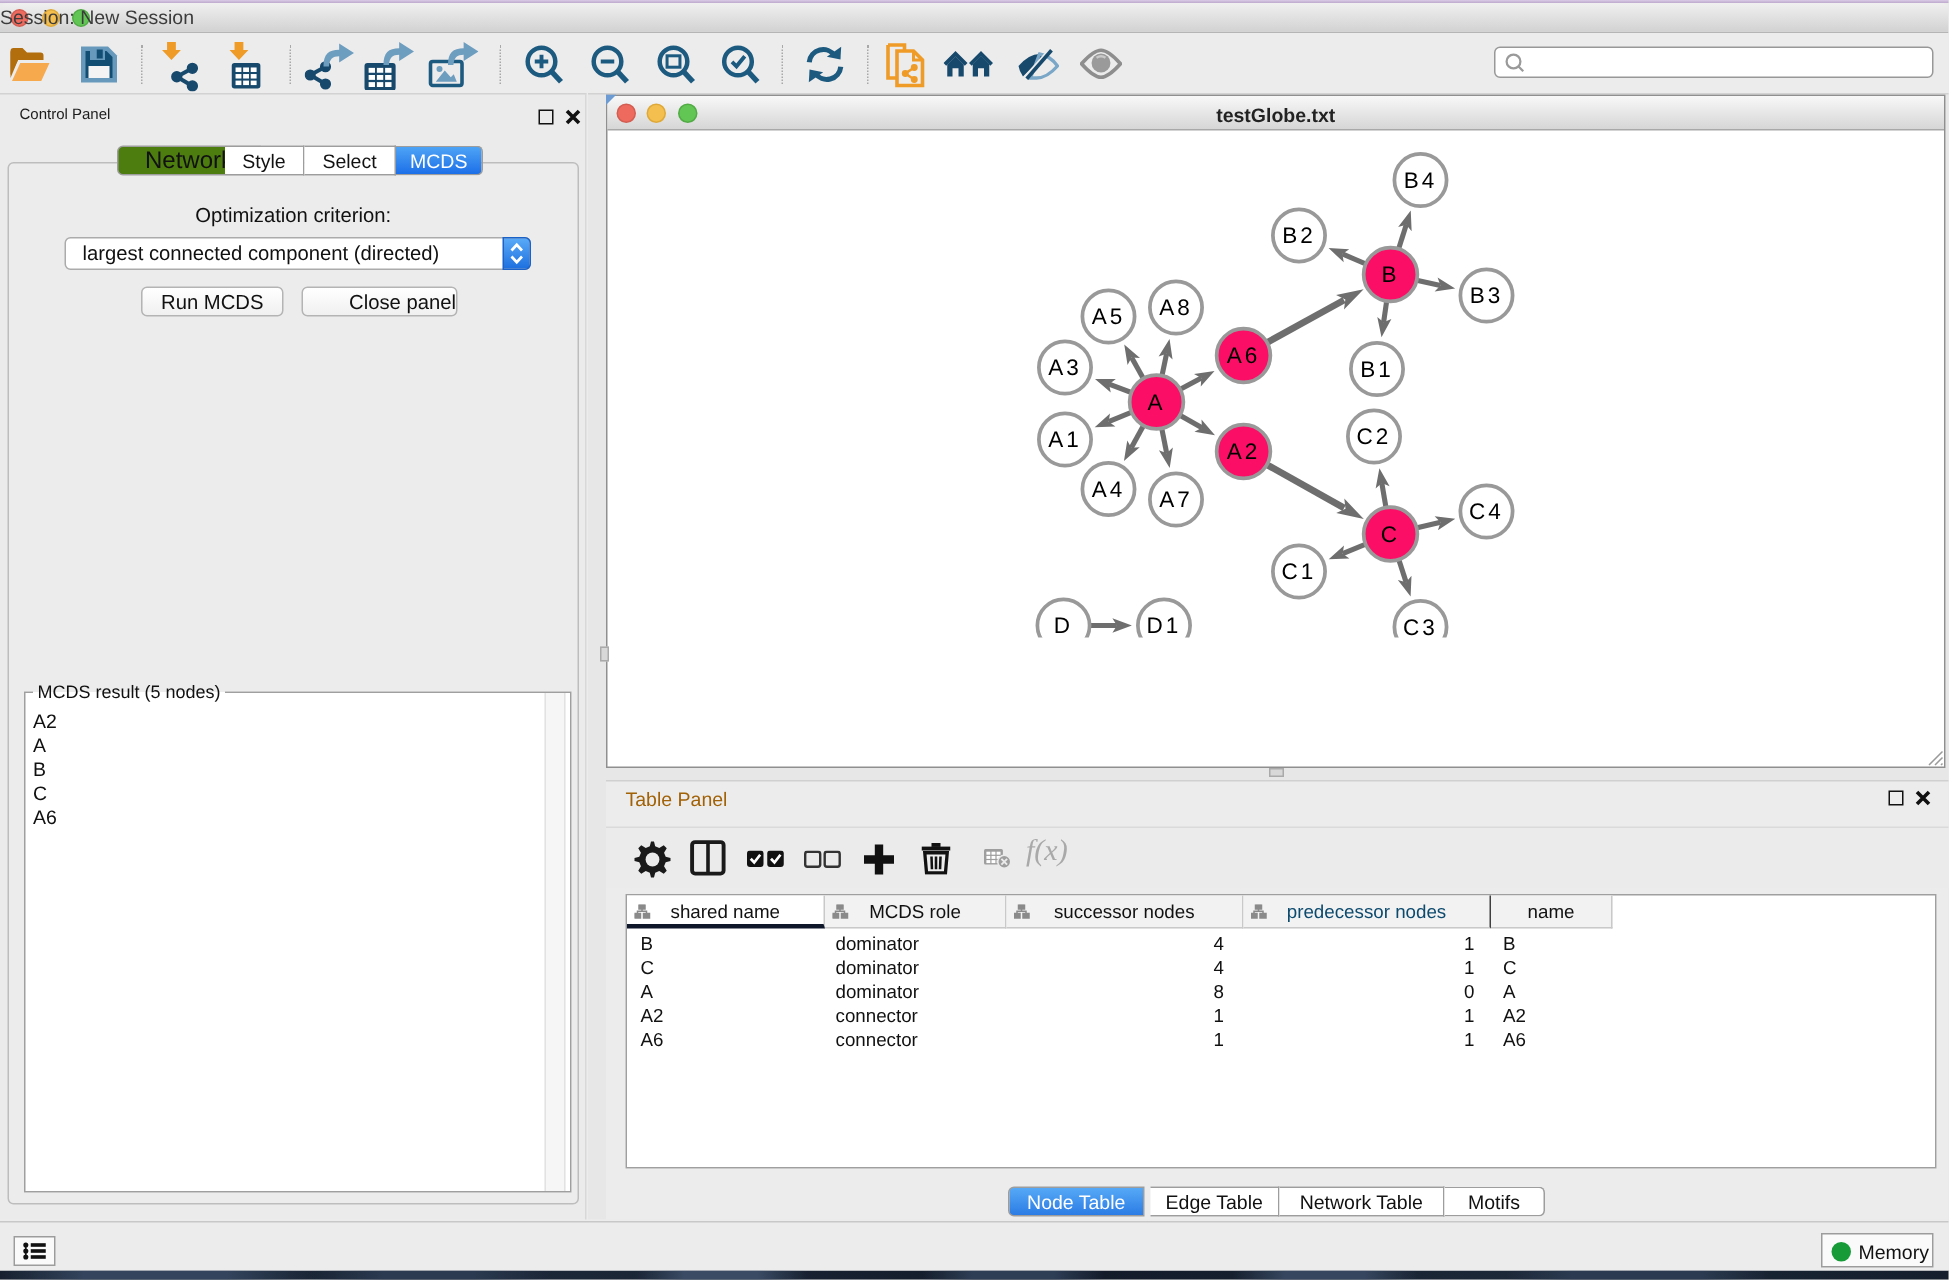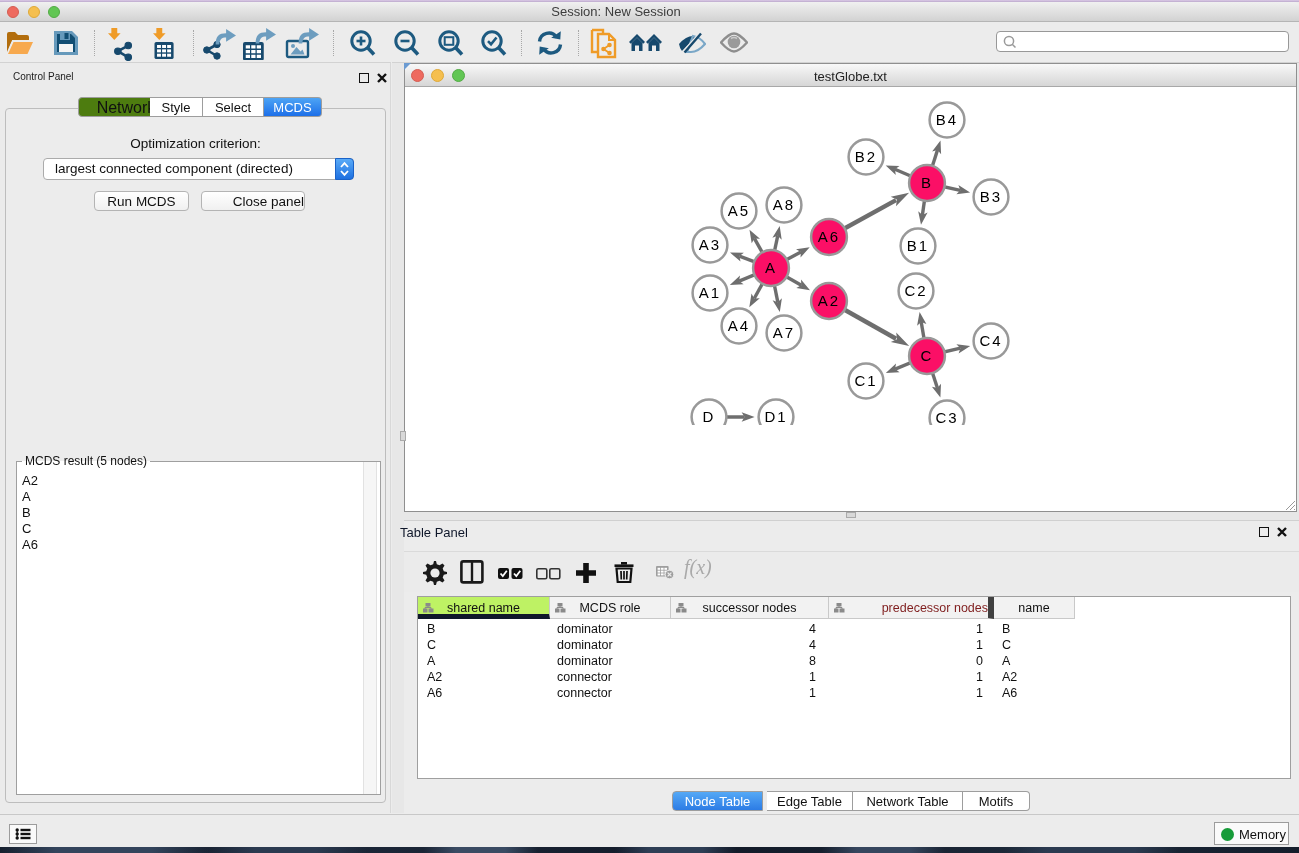--- a/index.html
+++ b/index.html
@@ -3,21 +3,21 @@
 *{margin:0;padding:0;box-sizing:border-box}
 html,body{width:1299px;height:853px;overflow:hidden;font-family:"Liberation Sans",sans-serif;background:#ececec}
 .abs{position:absolute}
 </style></head><body>
 <div class="abs" style="left:0;top:0;width:1299px;height:2px;background:linear-gradient(#dccbe7,#bca9cc)"></div>
 <div class="abs" style="left:0;top:847px;width:1299px;height:6px;background:radial-gradient(circle at 8% 50%, #33445c 0 4%, transparent 9%),radial-gradient(circle at 22% 20%, #2b3a50 0 3%, transparent 8%),radial-gradient(circle at 37% 70%, #3a4b63 0 3%, transparent 7%),radial-gradient(circle at 52% 30%, #2e3e55 0 4%, transparent 9%),radial-gradient(circle at 68% 60%, #36465e 0 3%, transparent 7%),radial-gradient(circle at 84% 40%, #2b3a50 0 4%, transparent 8%),linear-gradient(90deg,#141d2b,#1b2637 30%,#121a28 55%,#1d2939 80%,#141e2c)"></div>
 <div class="abs" style="left:0;top:2px;width:1299px;height:20px;background:linear-gradient(#f0f0f0,#d2d2d2);border-bottom:1px solid #b5b5b5;border-radius:5px 5px 0 0"></div>
 <div class="abs" style="left:7.0px;top:6px;width:12px;height:12px;border-radius:50%;background:#ee6a5f;border:1px solid #d45d52"></div>
 <div class="abs" style="left:27.5px;top:6px;width:12px;height:12px;border-radius:50%;background:#f5bf4f;border:1px solid #dfa938"></div>
 <div class="abs" style="left:48.0px;top:6px;width:12px;height:12px;border-radius:50%;background:#62c654;border:1px solid #52ab45"></div>
-<div class="abs" style="left:0;top:4px;width:1232px;text-align:center;font-size:13px;color:#3c3c3c">Session: New Session</div>
+<div class="abs" style="left:0;top:4px;width:1232px;text-align:left;font-size:13px;color:#3c3c3c">Session: New Session</div>
 <div class="abs" style="left:0;top:23px;width:1299px;height:39px;background:#ececec"></div>
 <div class="abs" style="left:94px;top:30px;height:26px;border-left:1px dotted #a8a8a8"></div>
 <div class="abs" style="left:193px;top:30px;height:26px;border-left:1px dotted #a8a8a8"></div>
 <div class="abs" style="left:333px;top:30px;height:26px;border-left:1px dotted #a8a8a8"></div>
 <div class="abs" style="left:521px;top:30px;height:26px;border-left:1px dotted #a8a8a8"></div>
 <div class="abs" style="left:578px;top:30px;height:26px;border-left:1px dotted #a8a8a8"></div>
 <div style="position:absolute;left:5px;top:28px"><svg width="30" height="30" viewBox="0 0 30 30" style="">
       <path d="M2 6 L2 24 L7 12 Z" fill="#b26d0d"></path>
       <path d="M2 6 Q2 4 4 4 L10 4 L13 7 L22 7 Q24 7 24 9 L24 12 L7 12 L2 22 Z" fill="#b26d0d"></path>
       <path d="M8.5 14 L28 14 L22.5 26 L3 26 Z" fill="#f7a94e"></path>
@@ -199,21 +199,21 @@
     <div style="height:16px;line-height:16px">B</div>
     <div style="height:16px;line-height:16px">C</div>
     <div style="height:16px;line-height:16px">A6</div>
   </div>
 <div class="abs" style="left:392px;top:62px;width:907px;height:751px;background:#e7e7e7;border-top:1px solid #d2d2d2"></div>
 <div class="abs" style="left:404px;top:63px;width:893px;height:449px;background:#fff;border:1px solid #8f8f8f"></div>
 <div class="abs" style="left:405px;top:64px;width:891px;height:23px;background:linear-gradient(#f8f8f8,#d6d6d6);border-bottom:1px solid #a8a8a8"></div>
 <div class="abs" style="left:410.5px;top:69.0px;width:13.0px;height:13.0px;border-radius:50%;background:#ee6a5f;border:1px solid #d45d52"></div>
 <div class="abs" style="left:431.0px;top:69.0px;width:13.0px;height:13.0px;border-radius:50%;background:#f5bf4f;border:1px solid #dfa938"></div>
 <div class="abs" style="left:451.5px;top:69.0px;width:13.0px;height:13.0px;border-radius:50%;background:#62c654;border:1px solid #52ab45"></div>
-<div class="abs" style="left:405px;top:69px;width:891px;text-align:center;font-size:13px;font-weight:normal;color:#222">testGlobe.txt</div>
+<div class="abs" style="left:405px;top:69px;width:891px;text-align:center;font-size:13px;font-weight:bold;color:#222">testGlobe.txt</div>
 <div class="abs" style="left:405px;top:88px;width:891px;height:337px;overflow:hidden">
     <svg width="892" height="424" style="position:absolute;left:0;top:0">
 <line x1="366.0" y1="180.0" x2="349.4" y2="150.4" stroke="#6e6e6e" stroke-width="3.4"></line>
 <polygon points="344.5,141.7 346.7,155.3 349.4,150.4 355.0,150.7" fill="#6e6e6e"></polygon>
 <line x1="366.0" y1="180.0" x2="372.7" y2="147.8" stroke="#6e6e6e" stroke-width="3.4"></line>
 <polygon points="374.7,138.0 367.4,149.7 372.7,147.8 376.7,151.7" fill="#6e6e6e"></polygon>
 <line x1="366.0" y1="180.0" x2="334.4" y2="168.1" stroke="#6e6e6e" stroke-width="3.4"></line>
 <polygon points="325.0,164.6 335.5,173.6 334.4,168.1 338.9,164.7" fill="#6e6e6e"></polygon>
 <line x1="366.0" y1="180.0" x2="334.1" y2="193.1" stroke="#6e6e6e" stroke-width="3.4"></line>
 <polygon points="324.8,196.9 338.6,196.3 334.1,193.1 335.0,187.6" fill="#6e6e6e"></polygon>
@@ -293,21 +293,21 @@
   </div>
 <svg class="abs" style="left:404px;top:63px" width="7" height="7">
     <path d="M0 0 L7 0 L0 7 Z" fill="#6b9bd2"></path>
   </svg>
 <div class="abs" style="left:400px;top:431px;width:6px;height:10px;background:#d8d8d8;border:1px solid #aaa"></div>
 <div class="abs" style="left:846px;top:512px;width:10px;height:6px;background:#d8d8d8;border:1px solid #aaa"></div>
 <svg class="abs" style="left:1284px;top:499px" width="12" height="12">
     <path d="M11 2 L2 11 M11 6 L6 11 M11 10 L10 11" stroke="#9a9a9a" stroke-width="1"></path>
   </svg>
 <div class="abs" style="left:404px;top:520px;width:895px;height:293px;background:#ececec;border-top:1px solid #d0d0d0"></div>
-<div class="abs" style="left:400px;top:525px;font-size:13px;color:#0f172a">Table Panel</div>
+<div class="abs" style="left:417px;top:525px;font-size:13px;color:#a16207">Table Panel</div>
 <div class="abs" style="left:1259px;top:527px;width:10px;height:10px;border:1.6px solid #111"></div>
 <svg class="abs" style="left:1276px;top:526px" width="12" height="12">
     <path d="M2 2 L10 10 M10 2 L2 10" stroke="#111" stroke-width="2.4"></path>
   </svg>
 <div class="abs" style="left:404px;top:551px;width:895px;height:41px;background:#ebebeb;border-top:1px solid #dadada"></div>
 <div style="position:absolute;left:422px;top:560px"><svg width="26" height="26" viewBox="0 0 26 26" style="">
       <path d="M12 1 L14 1 L14.8 4.2 L17.5 5.3 L20.5 3.5 L22.5 5.5 L20.7 8.5 L21.8 11.2 L25 12 L25 14 L21.8 14.8 L20.7 17.5 L22.5 20.5 L20.5 22.5 L17.5 20.7 L14.8 21.8 L14 25 L12 25 L11.2 21.8 L8.5 20.7 L5.5 22.5 L3.5 20.5 L5.3 17.5 L4.2 14.8 L1 14 L1 12 L4.2 11.2 L5.3 8.5 L3.5 5.5 L5.5 3.5 L8.5 5.3 L11.2 4.2 Z" fill="#1a1a1a"></path>
       <circle cx="13" cy="13" r="4.6" fill="#ebebeb"></circle>
     </svg></div>
 <div style="position:absolute;left:460px;top:560px"><svg width="25" height="25" viewBox="0 0 25 25" style="">
@@ -348,21 +348,21 @@
       <rect x="5" y="4.6" width="2.6" height="2" fill="#fff"></rect>
       <rect x="8.4" y="4.6" width="2.6" height="2" fill="#fff"></rect>
       <rect x="1.6" y="7.4" width="2.6" height="2" fill="#fff"></rect>
       <rect x="5" y="7.4" width="2.6" height="2" fill="#fff"></rect>
       <rect x="8.4" y="7.4" width="2.6" height="2" fill="#fff"></rect>
       <circle cx="13.5" cy="8.5" r="4.3" fill="#9e9e9e" stroke="#ebebeb" stroke-width="1"></circle>
       <path d="M11.6 6.6 L15.4 10.4 M15.4 6.6 L11.6 10.4" stroke="#ebebeb" stroke-width="1.3"></path>
     </svg></div>
 <div class="abs" style="left:684px;top:556px;font-family:'Liberation Serif',serif;font-style:italic;font-size:20px;color:#a9a9a9">f(x)</div>
 <div class="abs" style="left:417px;top:596px;width:874px;height:183px;background:#fff;border:1px solid #9f9f9f"></div>
-<div class="abs" style="left:418px;top:597px;width:132px;height:22px;background:#bef264;border-right:1px solid #c9c9c9;border-bottom:5px solid #0f172a;font-size:12.5px;color:#111;text-align:center;line-height:22px">shared name</div>
+<div class="abs" style="left:418px;top:597px;width:132px;height:22px;background:#ffffff;border-right:1px solid #c9c9c9;border-bottom:3px solid #0f172a;font-size:12.5px;color:#111;text-align:center;line-height:22px">shared name</div>
 <svg class="abs" style="left:423px;top:603px" width="11" height="10">
     <g transform="translate(0,0)" fill="#8a8a8a" stroke="#8a8a8a">
       <rect x="3" y="0" width="4" height="3"></rect>
       <rect x="0" y="6" width="4" height="3"></rect>
       <rect x="6" y="6" width="4" height="3"></rect>
       <path d="M5 3 L5 4.5 M2 6 L2 4.5 L8 4.5 L8 6" fill="none" stroke-width="1"></path>
     </g>
   </svg>
 <div class="abs" style="left:550px;top:597px;width:121px;height:22px;background:#f2f2f2;border-right:1px solid #c9c9c9;border-bottom:1px solid #c9c9c9;font-size:12.5px;color:#111;text-align:center;line-height:22px">MCDS role</div>
 <svg class="abs" style="left:555px;top:603px" width="11" height="10">
@@ -375,21 +375,21 @@
   </svg>
 <div class="abs" style="left:671px;top:597px;width:158px;height:22px;background:#f2f2f2;border-right:1px solid #c9c9c9;border-bottom:1px solid #c9c9c9;font-size:12.5px;color:#111;text-align:center;line-height:22px">successor nodes</div>
 <svg class="abs" style="left:676px;top:603px" width="11" height="10">
     <g transform="translate(0,0)" fill="#8a8a8a" stroke="#8a8a8a">
       <rect x="3" y="0" width="4" height="3"></rect>
       <rect x="0" y="6" width="4" height="3"></rect>
       <rect x="6" y="6" width="4" height="3"></rect>
       <path d="M5 3 L5 4.5 M2 6 L2 4.5 L8 4.5 L8 6" fill="none" stroke-width="1"></path>
     </g>
   </svg>
-<div class="abs" style="left:829px;top:597px;width:165px;height:22px;background:#f2f2f2;border-right:6px solid #404040;border-bottom:1px solid #c9c9c9;font-size:12.5px;color:#7f1d1d;text-align:right;line-height:22px">predecessor nodes</div>
+<div class="abs" style="left:829px;top:597px;width:165px;height:22px;background:#f2f2f2;border-right:1px solid #404040;border-bottom:1px solid #c9c9c9;font-size:12.5px;color:#0c4a6e;text-align:center;line-height:22px">predecessor nodes</div>
 <svg class="abs" style="left:834px;top:603px" width="11" height="10">
     <g transform="translate(0,0)" fill="#8a8a8a" stroke="#8a8a8a">
       <rect x="3" y="0" width="4" height="3"></rect>
       <rect x="0" y="6" width="4" height="3"></rect>
       <rect x="6" y="6" width="4" height="3"></rect>
       <path d="M5 3 L5 4.5 M2 6 L2 4.5 L8 4.5 L8 6" fill="none" stroke-width="1"></path>
     </g>
   </svg>
 <div class="abs" style="left:994px;top:597px;width:81px;height:22px;background:#f2f2f2;border-right:1px solid #c9c9c9;border-bottom:1px solid #c9c9c9;font-size:12.5px;color:#111;text-align:center;line-height:22px">name</div>
 <div class="abs" style="left:427px;top:622px;font-size:12.5px;color:#111">B</div>

